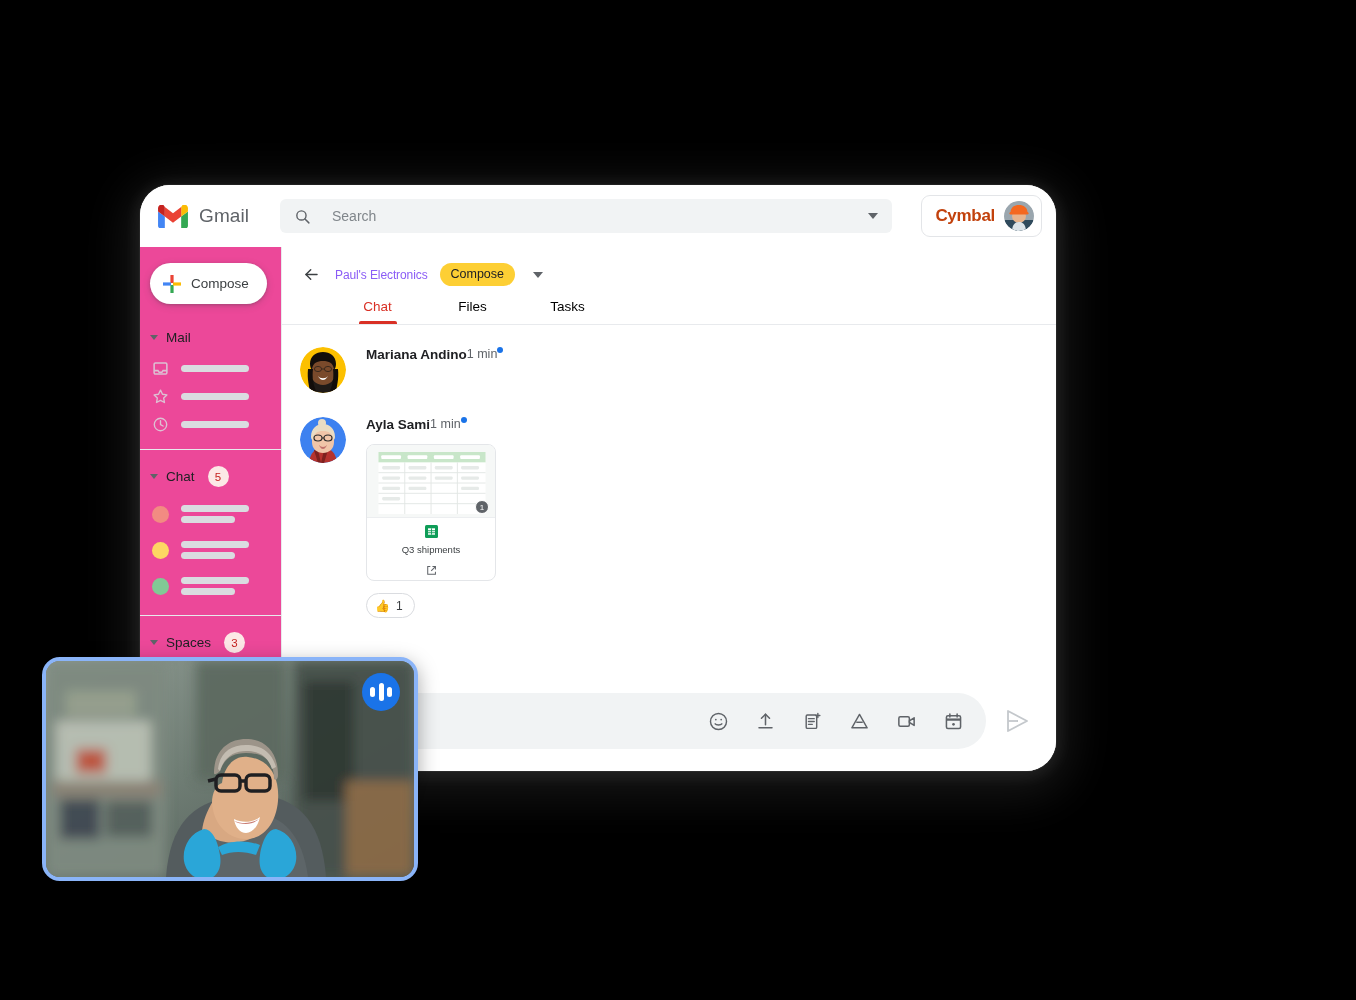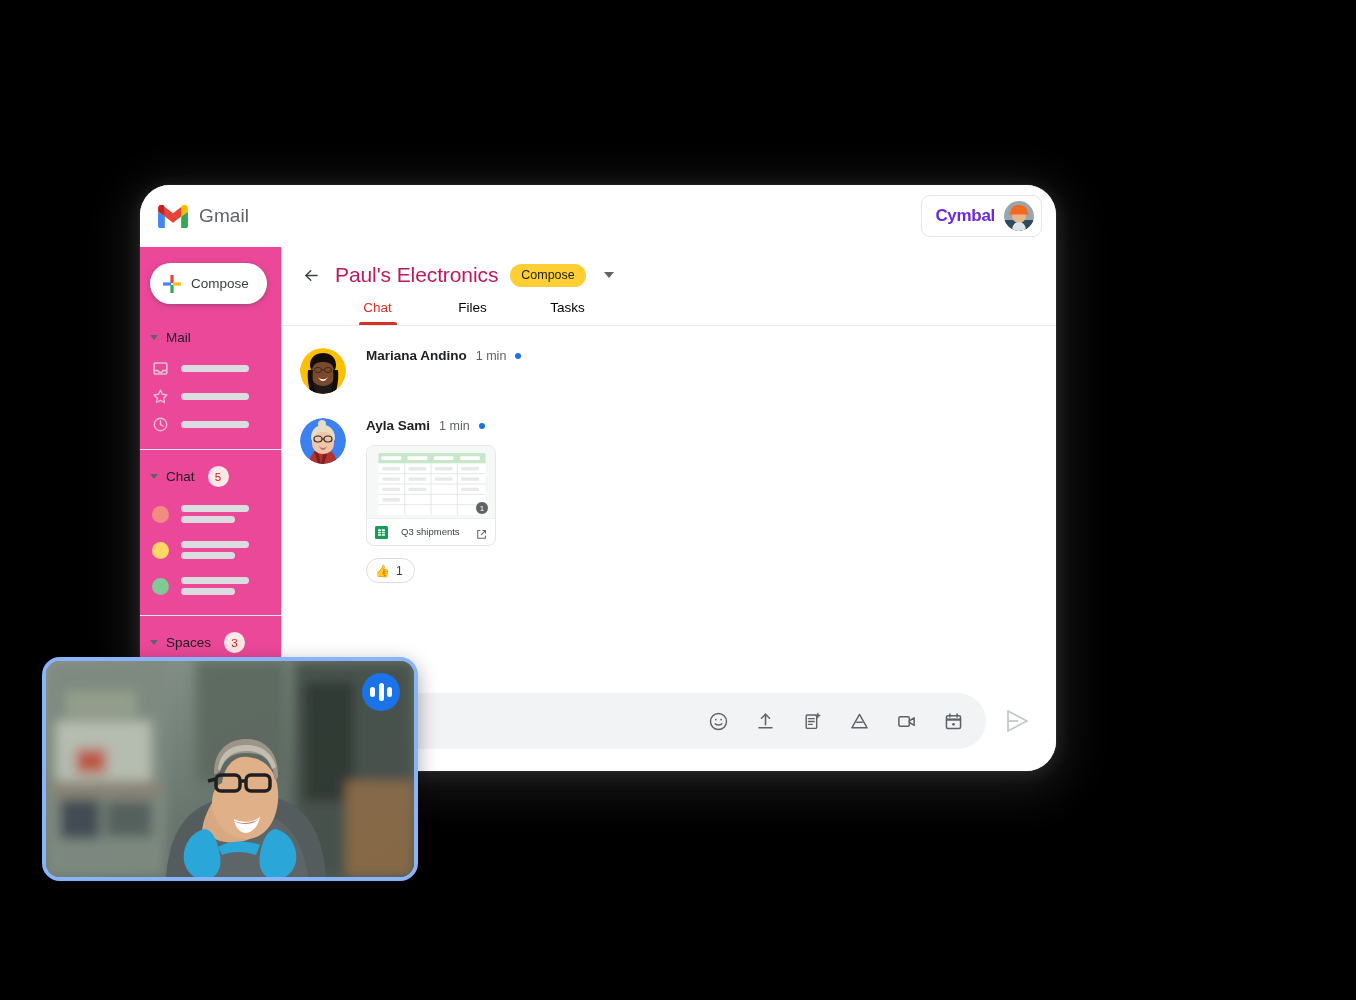--- a/index.html
+++ b/index.html
@@ -55,21 +55,21 @@
 
   .topbar-right { margin-left: auto; padding-left: 20px; }
   .cymbal-chip {
     display: flex; align-items: center;
     gap: 9px;
     border: 1px solid #e3e5e8;
     border-radius: 9px;
     padding: 5px 7px 5px 13px;
     background: #fff;
   }
-  .cymbal-name { font-size: 17px; font-weight: 700; color: #6d28d9; letter-spacing: -0.3px; }
+  .cymbal-name { font-size: 17px; font-weight: 700; color: #c2410c; letter-spacing: -0.3px; }
   .cymbal-avatar {
     width: 30px; height: 30px; border-radius: 50%;
     overflow: hidden; position: relative;
     background: #cfd4d8; flex: 0 0 30px;
   }
 
   
   .body { flex: 1 1 auto; display: flex; min-height: 0; }
 
   
@@ -125,21 +125,21 @@
   .bar.w-long { width: 68px; }
   .bar.w-mid  { width: 54px; }
   .bar.w-dark { background: #bdc1c6; }
   .unread-dot { width: 7px; height: 7px; border-radius: 50%; background: #80868b; margin-right: 9px; flex:0 0 7px;}
 
   
   .conv { flex: 1 1 auto; display: flex; flex-direction: column; min-width: 0; background: #fff; }
   .conv-head { padding: 16px 0 0 0; border-bottom: 1px solid #e8eaed; }
   .conv-head-row { display: flex; align-items: center; padding: 0 18px 0 20px; gap: 14px; }
   .back-arrow { width: 19px; height: 19px; flex: 0 0 19px; cursor: pointer;}
-  .conv-title { font-size: 21px; color: #be185d; font-weight: 400; letter-spacing: -.1px;}
+  .conv-title { font-size: 12px; color: #8b5cf6; font-weight: 400; letter-spacing: -.1px;}
   .ext-badge {
     background: #fdcf34; color: #202124;
     font-size: 12.5px; font-weight: 500;
     border-radius: 12px; padding: 4px 11px 5px;
     margin-left: -2px;
   }
   .head-caret { width: 0; height: 0; border-left: 5px solid transparent; border-right: 5px solid transparent; border-top: 6px solid #5f6368; margin-left: 4px; cursor:pointer;}
   .members { font-size: 11.5px; color: #9aa0a6; padding: 4px 0 0 53px; }
   .tabs { display: flex; padding: 10px 0 0 48px; gap: 0; }
   .tab {
@@ -151,37 +151,37 @@
   .tab.active::after {
     content: ""; position: absolute; left: 50%; transform: translateX(-50%);
     bottom: 0; width: 38px; height: 3px; border-radius: 2px 2px 0 0; background: #d93025;
   }
 
   
   .messages { flex: 1 1 auto; padding: 22px 22px 0 18px; overflow: hidden; }
   .msg { display: flex; gap: 20px; margin-bottom: 24px; }
   .msg-avatar { width: 46px; height: 46px; border-radius: 50%; flex: 0 0 46px; overflow: hidden; position: relative;}
   .msg-body { flex: 1 1 auto; min-width: 0; }
-  .msg-meta { display: flex; align-items: center; gap: 9px; margin-bottom: 6px; }
+  .msg-meta { display: flex; align-items: flex-start; margin-bottom: 6px; }
   .msg-author { font-size: 13.5px; font-weight: 700; color: #202124; }
   .msg-time { font-size: 12.5px; color: #5f6368; }
   .msg-newdot { width: 6px; height: 6px; border-radius: 50%; background: #1a73e8; }
   .msg-text { font-size: 18.5px; color: #202124; line-height: 1.42; max-width: 470px; letter-spacing: -.15px;}
 
   
   .attach {
     margin-top: 12px;
     width: 130px;
     border: 1px solid #e4e6e9;
     border-radius: 8px;
     overflow: hidden;
     background: #fff;
   }
   .attach-preview { height: 72px; background: #f6f8f7; position: relative; padding: 7px 8px 0; }
-  .attach-foot { display: flex; align-items: center; gap: 13px; padding: 6px 8px 7px; border-top: 1px solid #eceef0;}
+  .attach-foot { display: flex; align-items: center; gap: 7px; padding: 6px 8px 7px; border-top: 1px solid #eceef0; flex-direction: column;}
   .sheets-icon { width: 13px; height: 13px; flex: 0 0 13px; }
   .attach-name { font-size: 9.5px; color: #3c4043; flex: 1 1 auto; white-space: nowrap; overflow:hidden; text-overflow: ellipsis;}
   .open-icon { width: 11px; height: 11px; flex: 0 0 11px; cursor: pointer;}
   .badge-1 {
     position: absolute; right: 6px; bottom: 3px;
     width: 14px; height: 14px; border-radius: 50%;
     background: #5f6368; color:#fff; font-size: 8px;
     display:flex; align-items:center; justify-content:center;
     border: 1.5px solid #fff;
   }
@@ -249,20 +249,30 @@
             <path fill="#4285f4" d="M3.6 40h8.2V20.2L0 11.1v25.3C0 38.4 1.6 40 3.6 40z"></path>
             <path fill="#34a853" d="M40.2 40h8.2c2 0 3.6-1.6 3.6-3.6V11.1l-11.8 9.1z"></path>
             <path fill="#fbbc04" d="M40.2 3.6v16.6L52 11.1V5.5c0-5.1-5.8-8-9.9-5z"></path>
             <path fill="#ea4335" d="M11.8 20.2V3.6L26 14.2 40.2 3.6v16.6L26 30.8z"></path>
             <path fill="#c5221f" d="M0 5.5v5.6l11.8 9.1V3.6L9.9.5C5.8-2.5 0 .4 0 5.5z"></path>
           </svg>
         </span>
         <span class="brand-name">Gmail</span>
       </div>
 
+      <div class="search-wrap">
+        <span class="search-icon">
+          <svg viewBox="0 0 24 24" width="17" height="17" fill="none" stroke="#5f6368" stroke-width="2">
+            <circle cx="10.5" cy="10.5" r="6.5"></circle>
+              <line x1="15.5" y1="15.5" x2="21" y2="21" stroke-linecap="round"></line>
+          </svg>
+        </span>
+        <span class="search-placeholder">Search</span>
+        <span class="search-caret"></span>
+      </div>
 
       <div class="topbar-right">
         <div class="cymbal-chip">
           <span class="cymbal-name">Cymbal</span>
           <span class="cymbal-avatar">
             <svg viewBox="0 0 30 30" width="30" height="30">
               <defs>
                   <clipPath id="avclip">
                     <circle cx="15" cy="15" r="15"></circle>
                   </clipPath>

